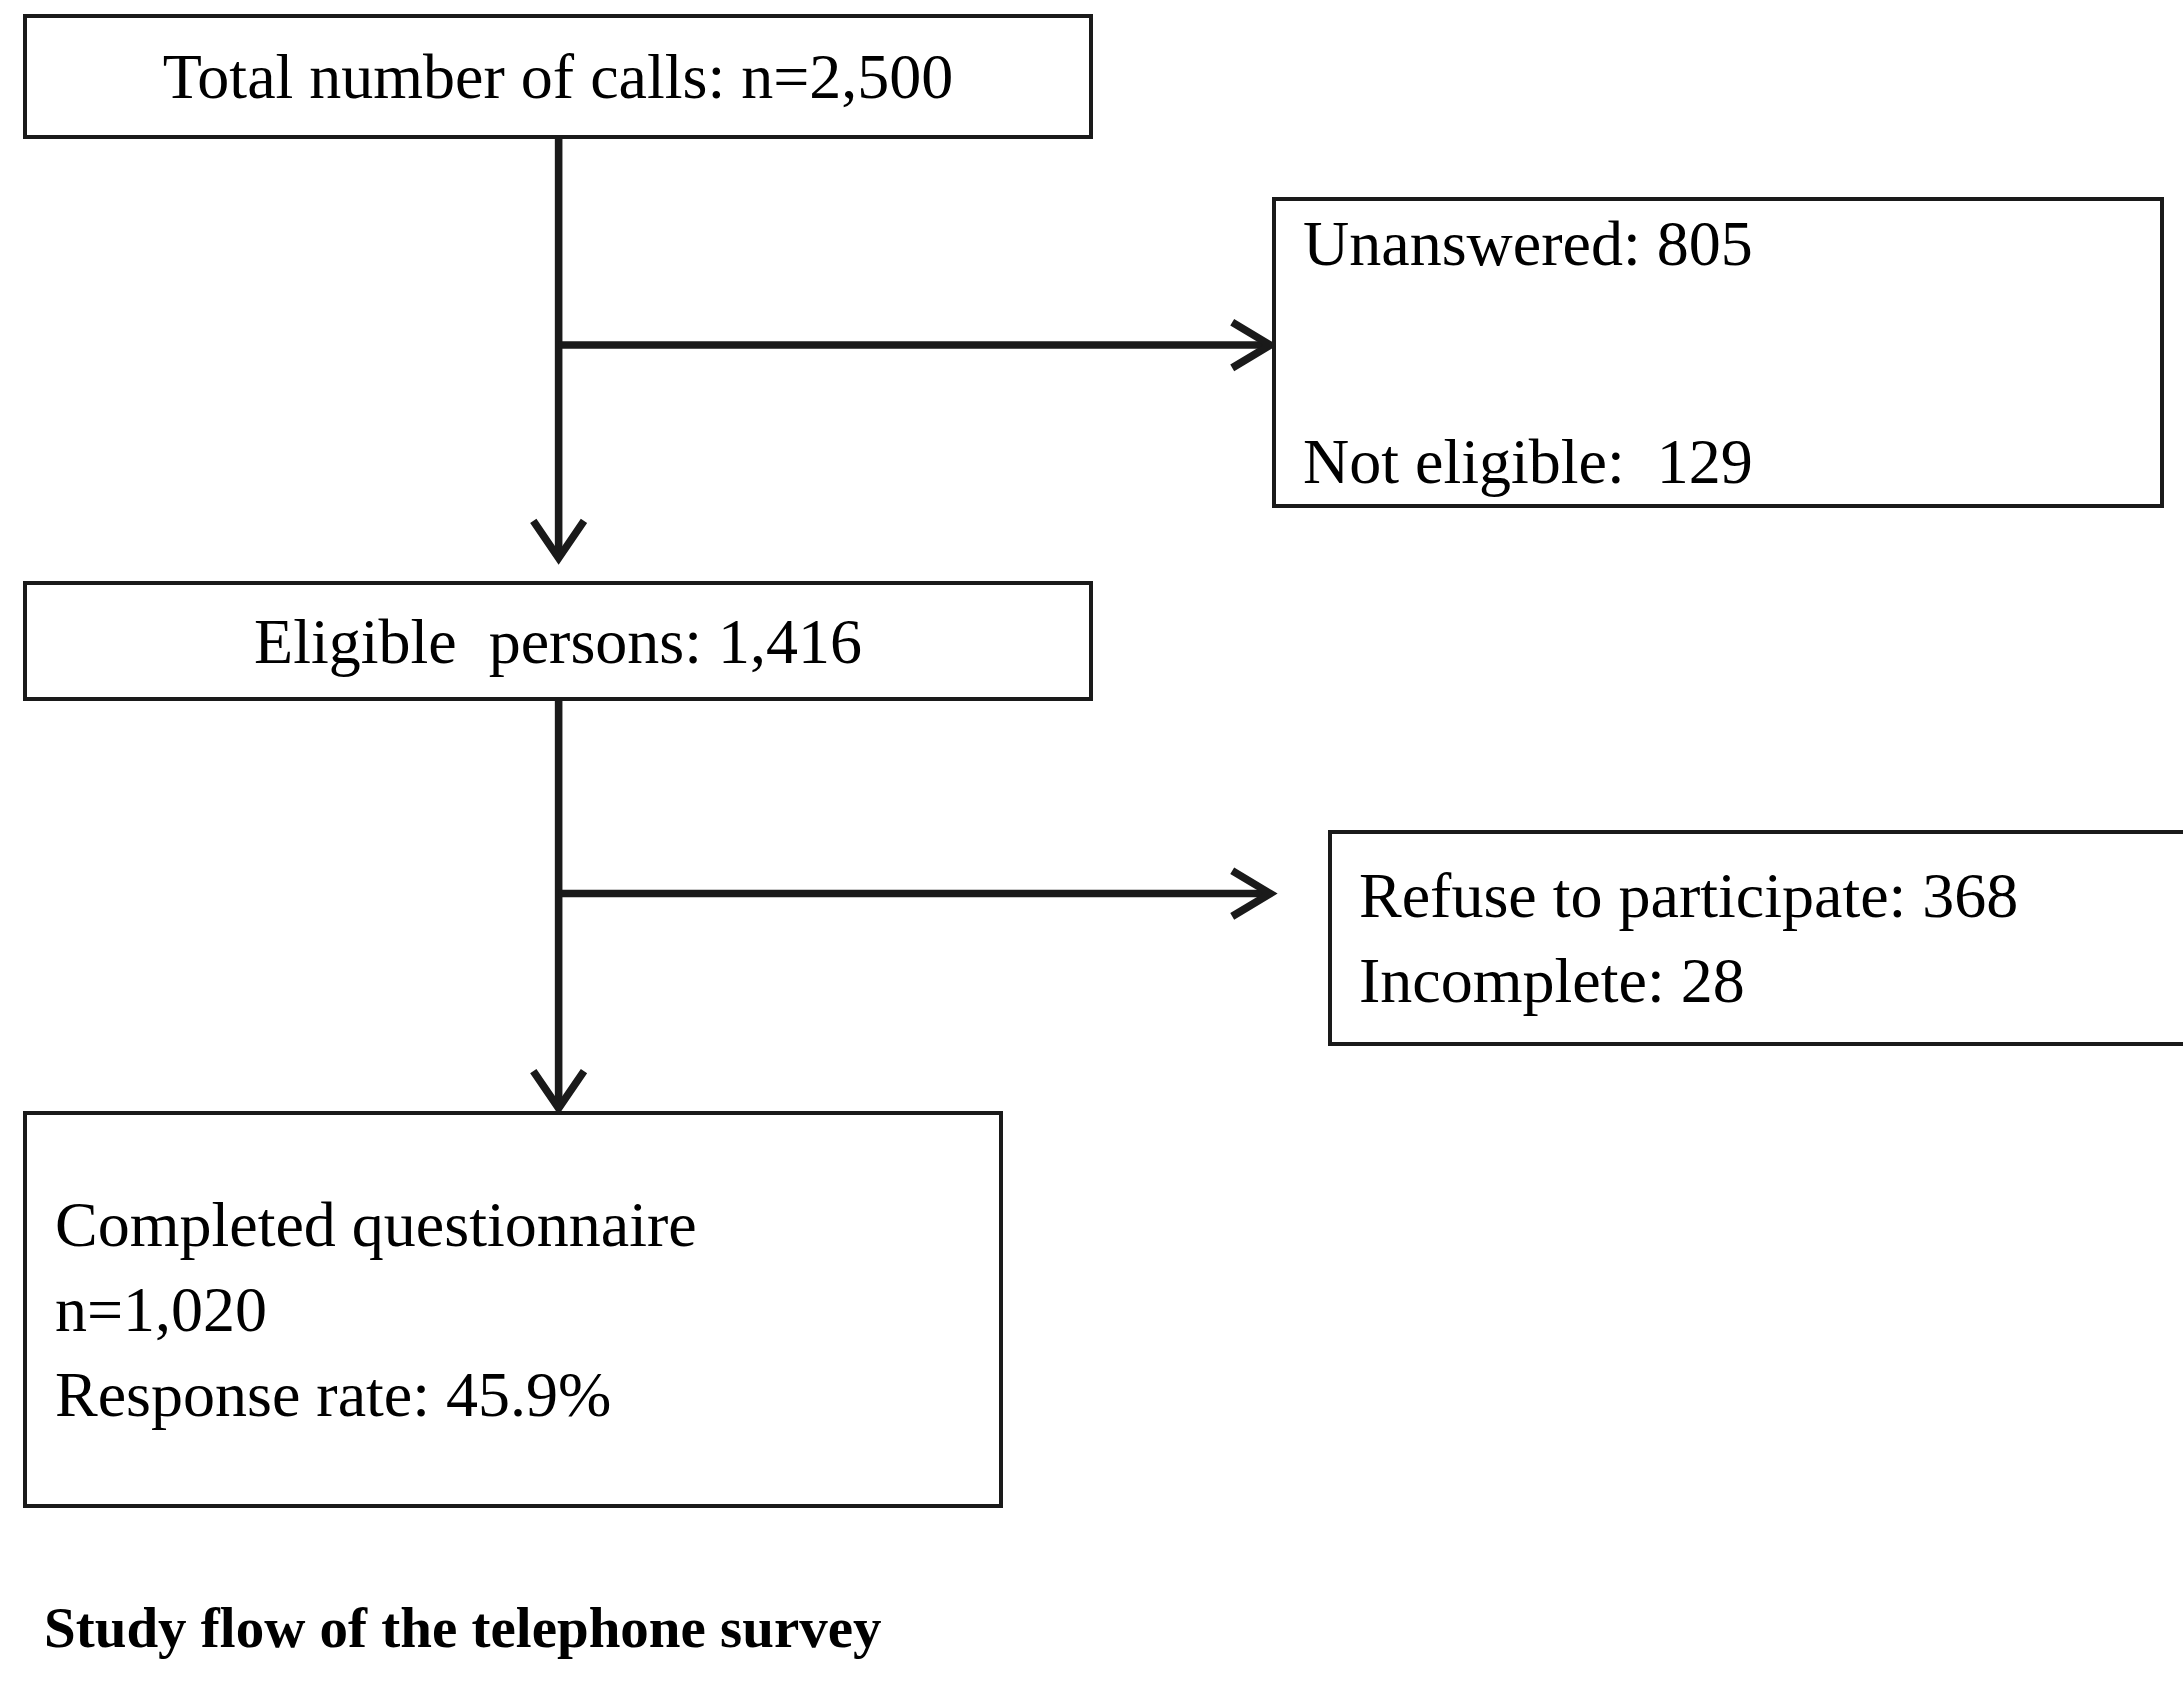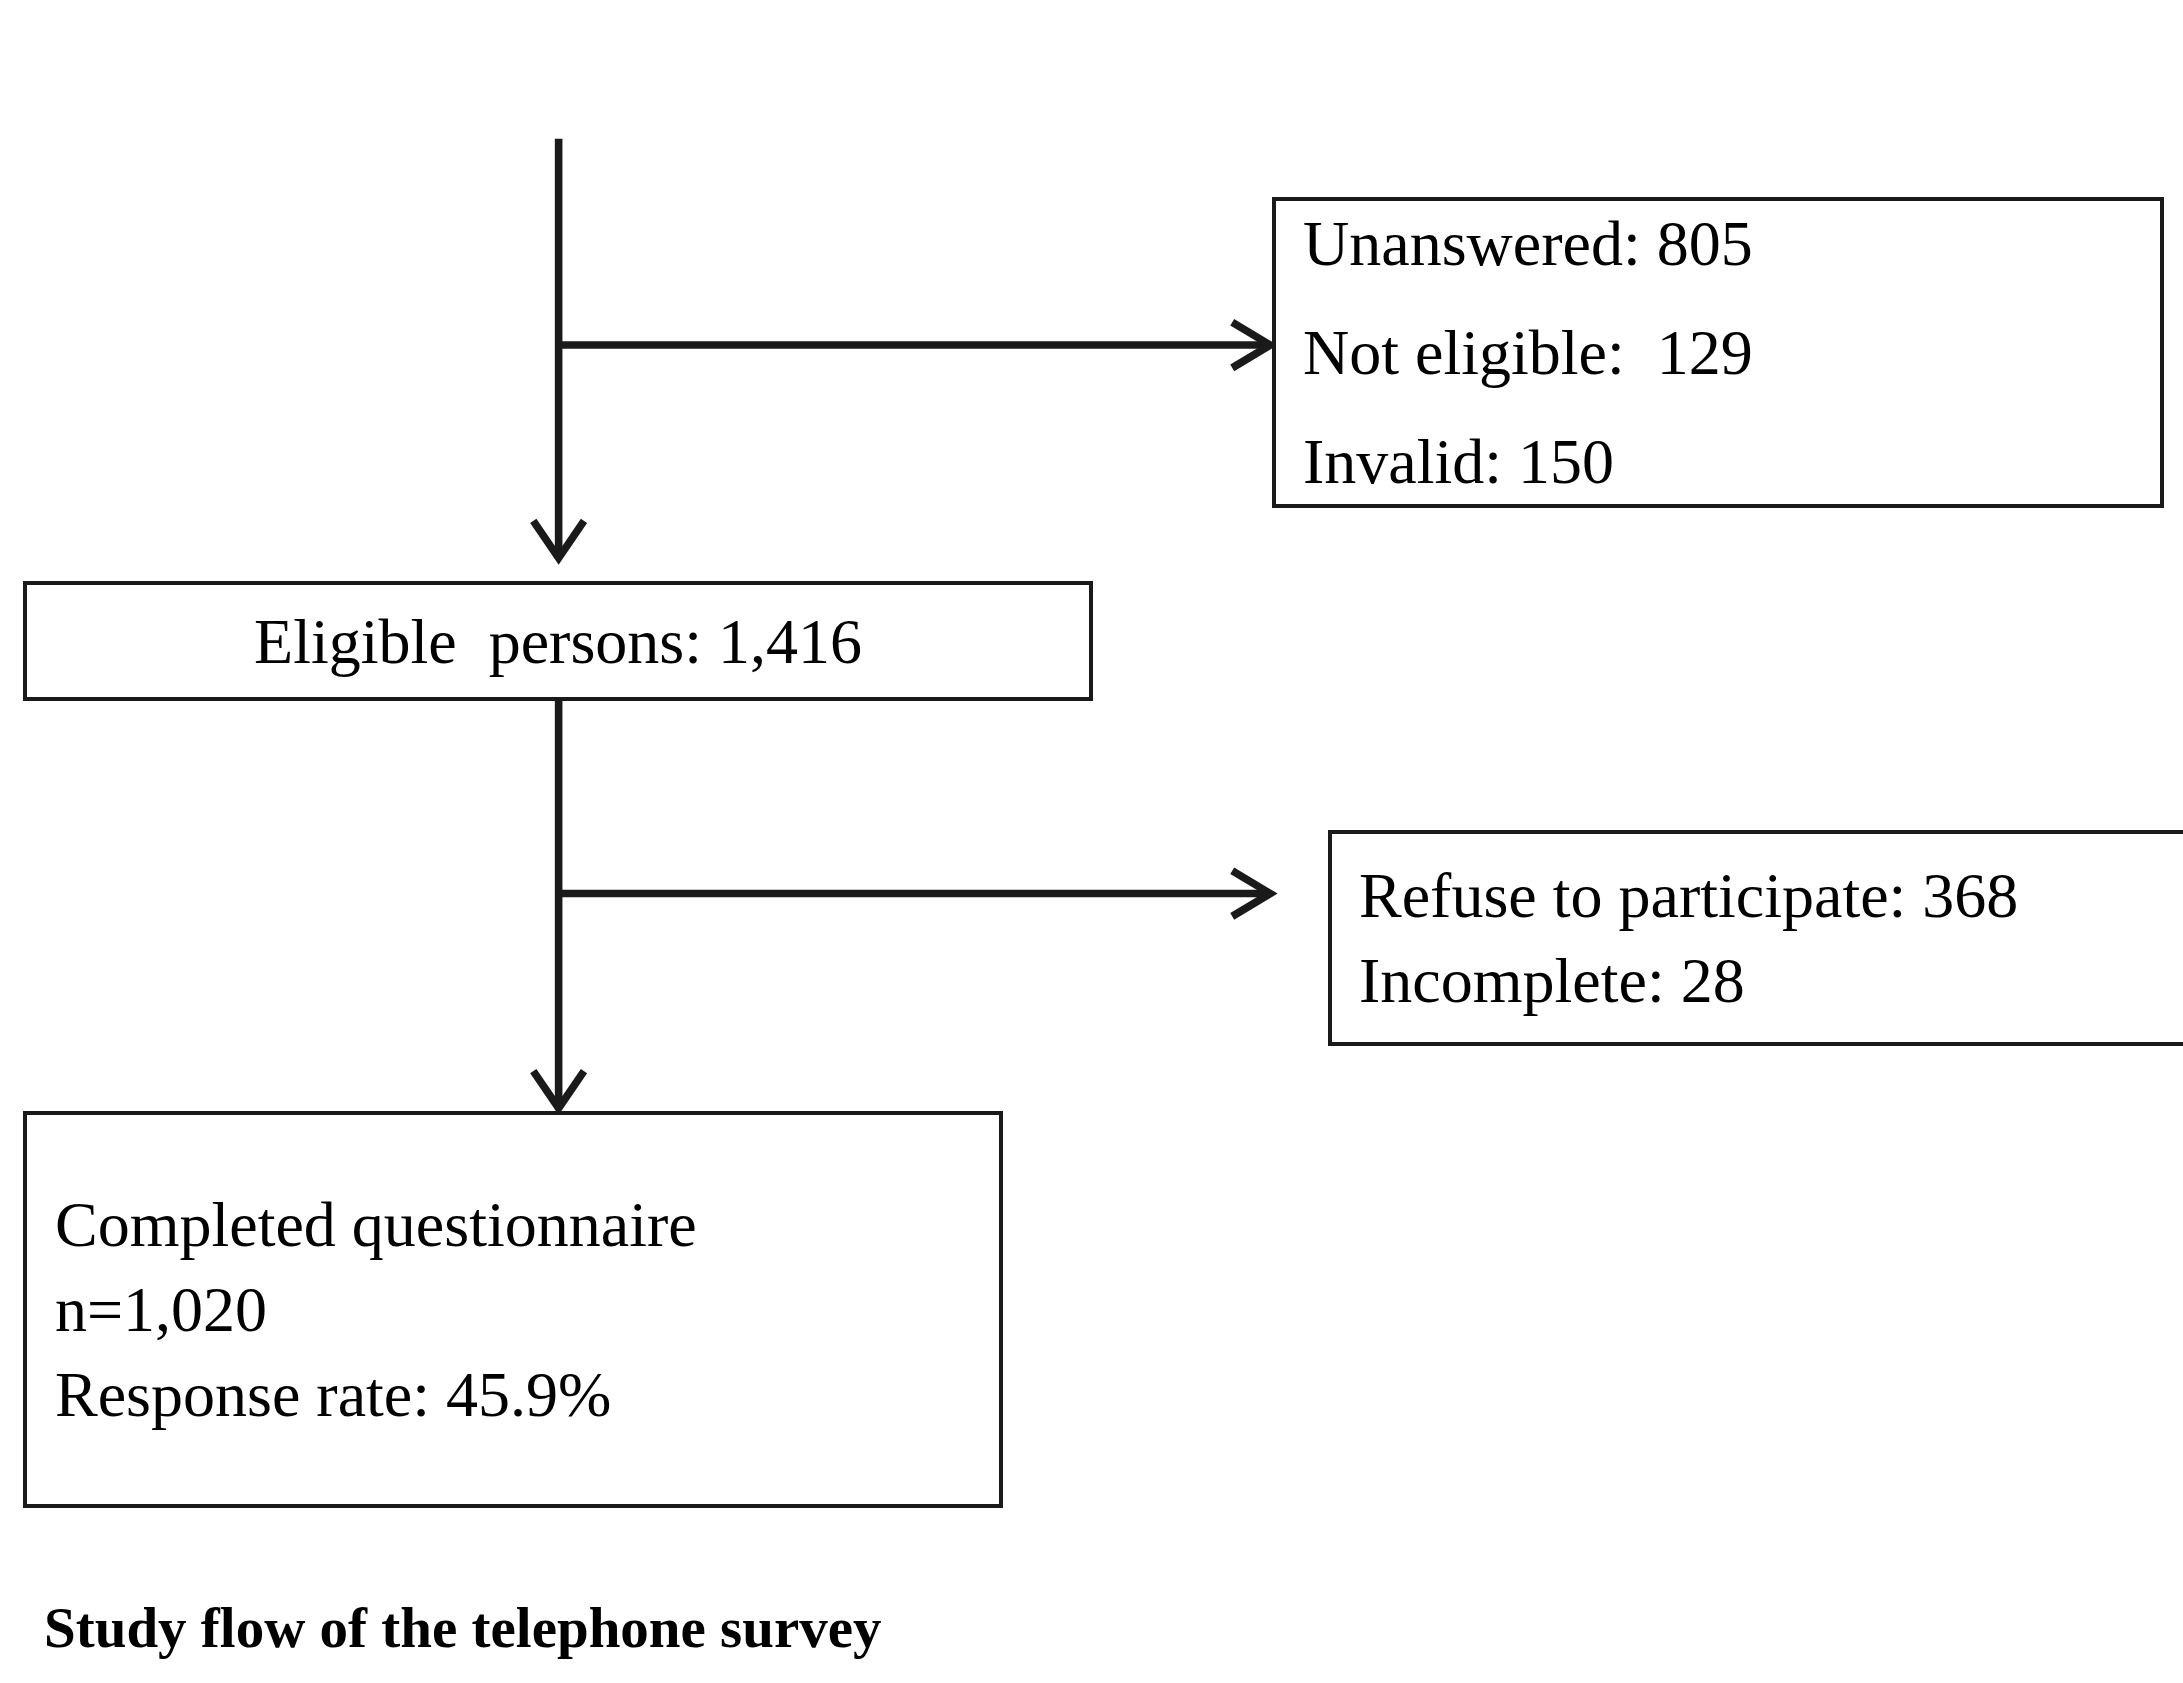--- a/index.html
+++ b/index.html
@@ -100,25 +100,27 @@
     <line x1="661" y1="408" x2="1501" y2="408" stroke="#1a1a1a" stroke-width="9"></line>
     <polyline points="1458,381 1503,408 1458,435" fill="none" stroke="#1a1a1a" stroke-width="9" stroke-linecap="butt" stroke-linejoin="miter"></polyline>
 
     <line x1="661" y1="806" x2="661" y2="1311" stroke="#1a1a1a" stroke-width="9"></line>
     <polyline points="631,1267 661,1311 691,1267" fill="none" stroke="#1a1a1a" stroke-width="9" stroke-linecap="butt" stroke-linejoin="miter"></polyline>
 
     <line x1="661" y1="1057" x2="1501" y2="1057" stroke="#1a1a1a" stroke-width="9"></line>
     <polyline points="1458,1030 1503,1057 1458,1084" fill="none" stroke="#1a1a1a" stroke-width="9" stroke-linecap="butt" stroke-linejoin="miter"></polyline>
   </svg>
 
+  <div class="node centered" id="box-total-calls">
+    <div class="node-line">Total number of calls: n=2,500</div>
+  </div>
 
   <div class="node" id="box-excluded-calls">
     <div class="node-line">Unanswered: 805</div>
     <div class="node-line">Not eligible:  129</div>
-    <div class="node-line">Invalid: 150</div>
   </div>
 
   <div class="node centered" id="box-eligible-persons">
     <div class="node-line">Eligible  persons: 1,416</div>
   </div>
 
   <div class="node" id="box-excluded-persons">
     <div class="node-line">Refuse to participate: 368</div>
     <div class="node-line">Incomplete: 28</div>
   </div>

